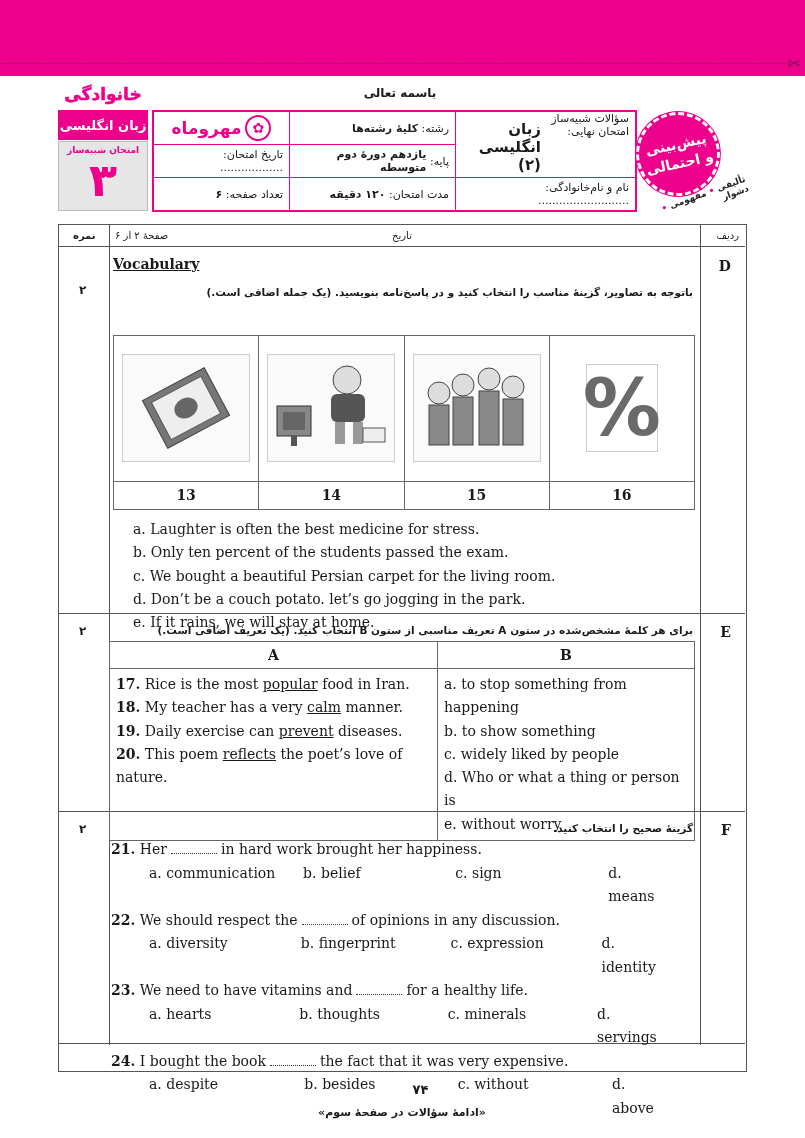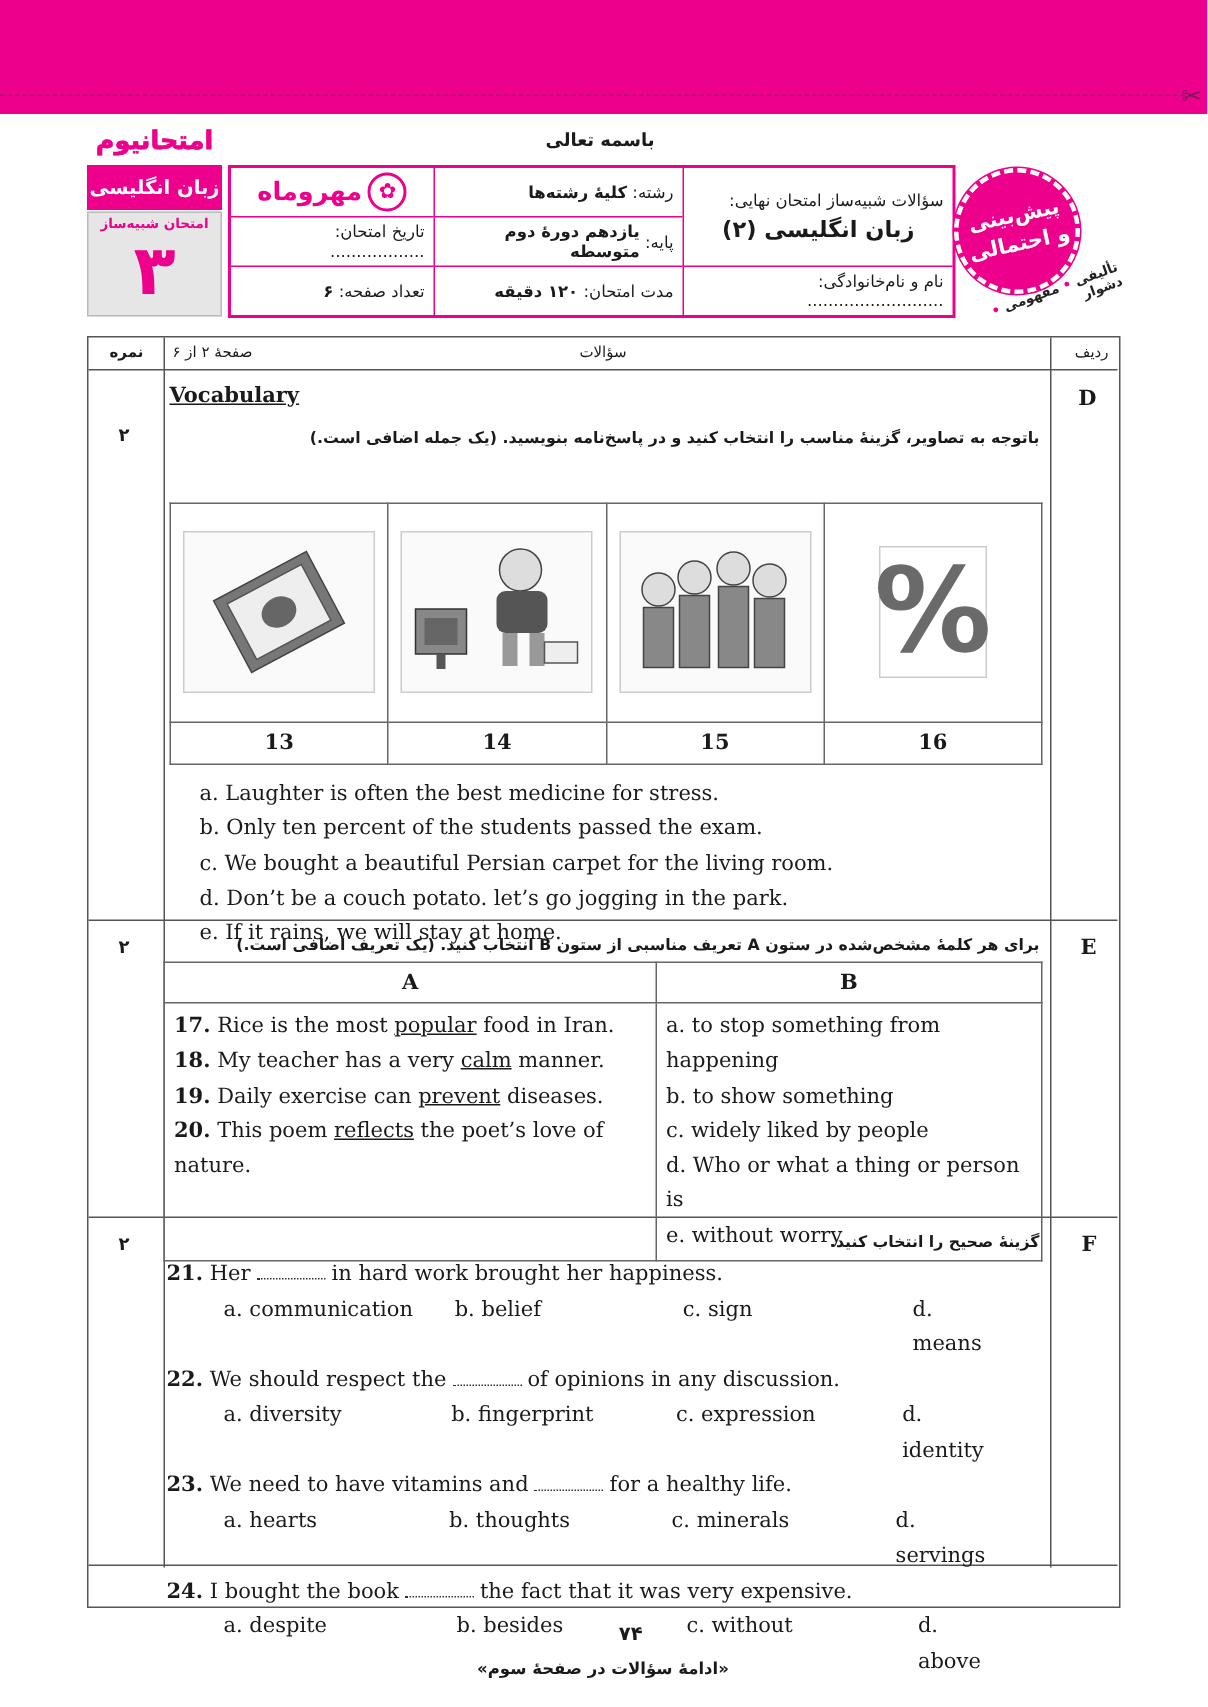--- a/index.html
+++ b/index.html
@@ -68,30 +68,30 @@
 </style>
 </head>
 <body>
 
 <div class="topband"></div>
 <div class="cutline"></div>
 <div class="scissors">✂</div>
 
 <div class="bismillah">باسمه تعالی</div>
 
-<div class="brand-title">امتحانیوم</div>
+<div class="brand-title">خانوادگی</div>
 <div class="subject-tag">زبان انگلیسی</div>
 <div class="exam-box">
   <div class="lbl">امتحان شبیه‌ساز</div>
   <div class="num">۳</div>
 </div>
 
 <div class="hdr">
 
-  <div class="cell" style="right:0; top:0; width:180px; height:66px; border-left-width:1.5px; border-bottom-width:1.5px; flex-direction:column; align-items:flex-start; justify-content:center;">
+  <div class="cell" style="right:0; top:0; width:180px; height:66px; border-left-width:1.5px; border-bottom-width:1.5px; flex-direction:row; align-items:flex-start; justify-content:center;">
     <span style="font-size:11px;">سؤالات شبیه‌ساز امتحان نهایی:</span>
     <span style="font-size:15px; font-weight:bold; margin-top:4px; align-self:center;">زبان انگلیسی (۲)</span>
   </div>
   <div class="cell" style="right:0; top:66px; width:180px; height:32px; border-left-width:1.5px;">
     <span>نام و نام‌خانوادگی: ..........................</span>
   </div>
 
   <div class="cell" style="right:180px; top:0; width:166px; height:33px; border-left-width:1.5px; border-bottom-width:1.5px;">
     <span>رشته:</span>&nbsp;<b>کلیهٔ رشته‌ها</b>
   </div>
@@ -122,21 +122,21 @@
   <span>تألیفی</span>
   <span class="dot">•</span>
   <span>مفهومی</span>
   <span class="dot">•</span>
   <span>دشوار</span>
 </div>
 
 <div class="main">
   <div class="colhead">
     <div style="right:6px;">ردیف</div>
-    <div style="right:0; left:0; justify-content:center;">سؤالات</div>
+    <div style="right:0; left:0; justify-content:center;">تاریخ</div>
     <div style="left:56px;">صفحهٔ ۲ از ۶</div>
     <div style="left:14px;font-weight:bold;">نمره</div>
   </div>
   <div class="vline" style="left:50px; height:820px;"></div>
   <div class="vline" style="left:641px; height:820px;"></div>
 
   <div class="row" style="top:23px; height:366px;">
     <div class="letter">D</div>
     <div class="score" style="top:35px;">۲</div>
     <div class="vocab-title">Vocabulary</div>

